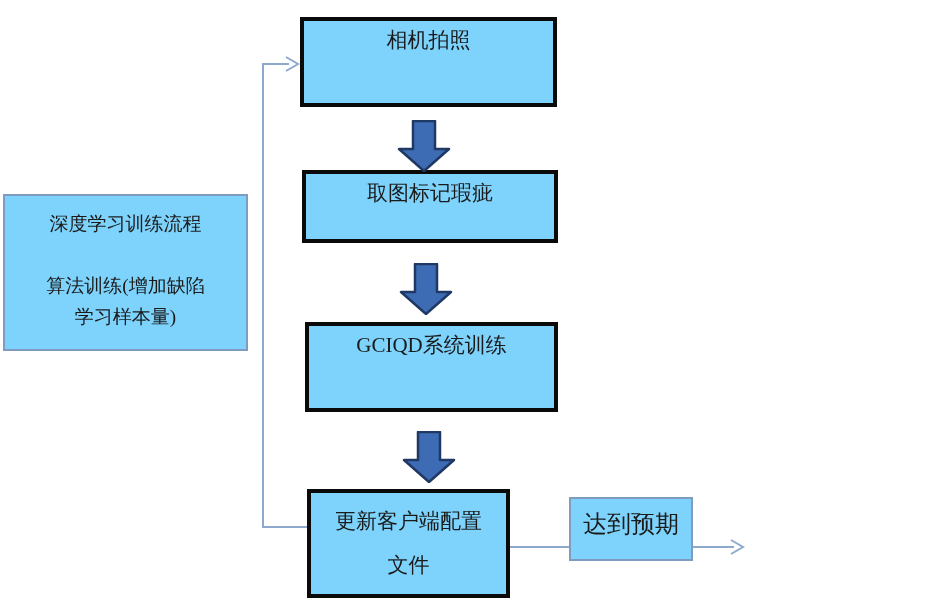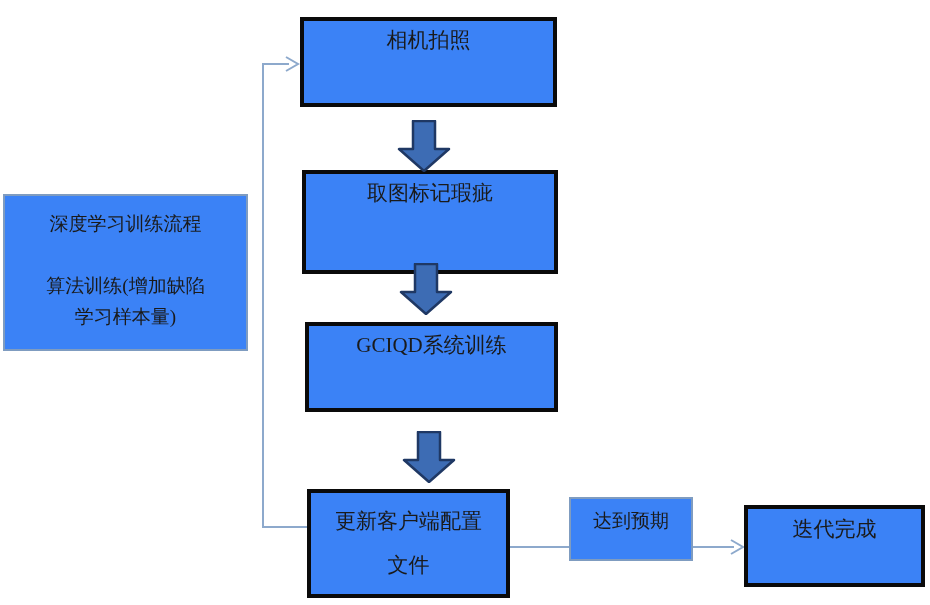--- a/index.html
+++ b/index.html
@@ -8,21 +8,21 @@
     width: 930px;
     height: 605px;
     background: var(--background, #ffffff);
     font-family: "Liberation Serif", "DejaVu Serif", serif;
     color: var(--text, #1a1a1a);
     overflow: hidden;
   }
   .node {
     position: absolute;
     box-sizing: border-box;
-    background: #3b82f6;
+    background: #7dd3fc;
     text-align: center;
   }
   .node .lbl {
     display: block;
     white-space: pre-line;
   }
   .thick {
     border: 4px solid var(--box-border, #0a0a0a);
     font-size: 21px;
     line-height: 25px;
@@ -53,24 +53,24 @@
   }
   .arrow-shape {
     fill: var(--block-arrow-fill, #3d6cb4);
     stroke: var(--block-arrow-stroke, #1f3864);
     stroke-width: 2.5;
     stroke-linejoin: round;
   }
   
   #note        { left: 3px;   top: 170px; width: 245px; height: 157px; padding-top: 12px; font-size: 19px; line-height: 31px; }
   #camera      { left: 300px; top: 17px;  width: 257px; height: 90px;  padding-top: 7px; }
-  #mark        { left: 302px; top: 170px; width: 256px; height: 104px;  padding-top: 7px; }
+  #mark        { left: 302px; top: 170px; width: 256px; height: 73px;  padding-top: 7px; }
   #training    { left: 305px; top: 322px; width: 253px; height: 90px;  padding-top: 7px; }
   #update      { left: 307px; top: 489px; width: 203px; height: 109px; padding-top: 6px; line-height: 44px; }
-  #expect      { left: 569px; top: 473px; width: 124px; height: 64px;  padding-top: 9px; font-size: 19px; }
+  #expect      { left: 569px; top: 473px; width: 124px; height: 64px;  padding-top: 9px; font-size: 24px; }
   #done        { left: 744px; top: 505px; width: 181px; height: 82px;  padding-top: 8px; }
   #flow-arrow-1 { left: 397px; top: 120px; }
   #flow-arrow-2 { left: 399px; top: 263px; }
   #flow-arrow-3 { left: 402px; top: 431px; }
 </style>
 </head>
 <body>
 
 <div class="canvas">
 
@@ -104,23 +104,20 @@
   </div>
 
   <div class="node thick" id="training">
     <span class="lbl">GCIQD系统训练</span>
   </div>
 
   <div class="node thin" id="expect">
     <span class="lbl">达到预期</span>
   </div>
 
-  <div class="node thick" id="done">
-    <span class="lbl">迭代完成</span>
-  </div>
 
   <svg class="block-arrow" id="flow-arrow-1" width="54" height="52" viewBox="0 0 54 52" xmlns="http://www.w3.org/2000/svg">
     <polygon class="arrow-shape" points="16,1 38,1 38,29 52,29 27,51 2,29 16,29"></polygon>
   </svg>
   <svg class="block-arrow" id="flow-arrow-2" width="54" height="52" viewBox="0 0 54 52" xmlns="http://www.w3.org/2000/svg">
     <polygon class="arrow-shape" points="16,1 38,1 38,29 52,29 27,51 2,29 16,29"></polygon>
   </svg>
   <svg class="block-arrow" id="flow-arrow-3" width="54" height="52" viewBox="0 0 54 52" xmlns="http://www.w3.org/2000/svg">
     <polygon class="arrow-shape" points="16,1 38,1 38,29 52,29 27,51 2,29 16,29"></polygon>
   </svg>

